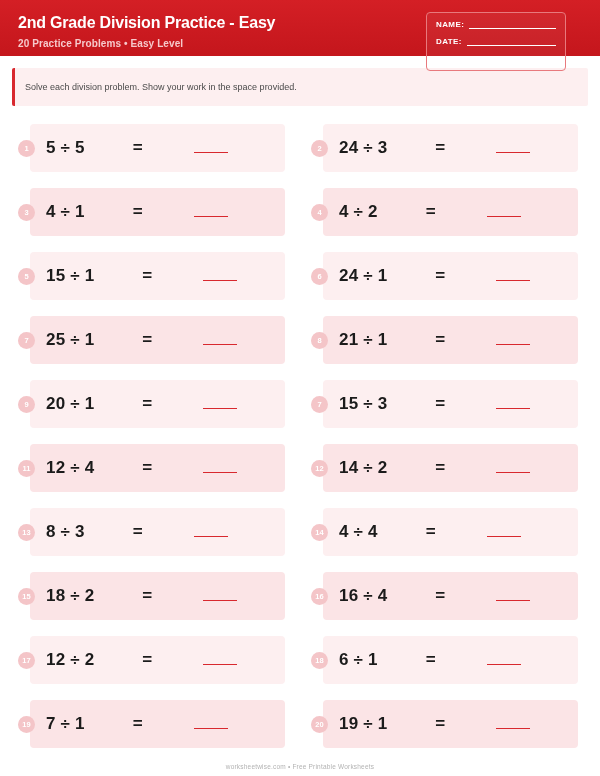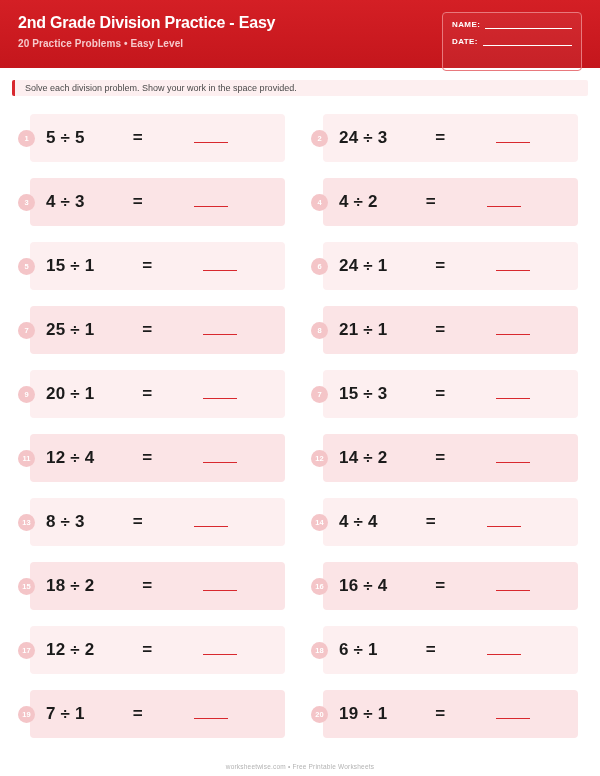--- a/index.html
+++ b/index.html
@@ -18,24 +18,24 @@
   .sheet {
     position: relative;
     width: 600px;
     height: 776px;
     box-sizing: border-box;
   }
 
   
   .header {
     position: relative;
-    height: 68px;
+    height: 56px;
     background: #cf1b21;
     background: linear-gradient(180deg, #d41f25 0%, #c4161c 100%);
-    padding: 10px 18px 0 18px;
+    padding: 10px 34px 0 18px;
     box-sizing: border-box;
     display: flex;
     justify-content: space-between;
     align-items: flex-start;
   }
   .header-left {
     padding-top: 4px;
   }
   .title {
     color: #ffffff;
@@ -82,21 +82,21 @@
     border-bottom: 1px solid #ffffff;
     height: 8px;
   }
 
   
   .instructions {
     margin: 12px 12px 0 12px;
     background: #fdeff0;
     border-left: 3px solid #d8282e;
     border-radius: 2px;
-    padding: 2px 10px;
+    padding: 13px 10px;
     color: #4a4a4a;
     font-size: 9px;
     line-height: 12px;
   }
 
   
   .grid {
     margin: 10px 12px 0 12px;
     display: grid;
     grid-template-columns: 1fr 1fr;
@@ -218,21 +218,21 @@
         <span>24 ÷ 3</span>
         <span class="eq">=</span>
         <span class="answer-line"></span>
       </div>
     </div>
 
     <div class="cell alt">
       <div class="card"></div>
       <div class="num">3</div>
       <div class="expr">
-        <span>4 ÷ 3</span>
+        <span>4 ÷ 1</span>
         <span class="eq">=</span>
         <span class="answer-line"></span>
       </div>
     </div>
 
     <div class="cell alt">
       <div class="card"></div>
       <div class="num">4</div>
       <div class="expr">
         <span>4 ÷ 2</span>

